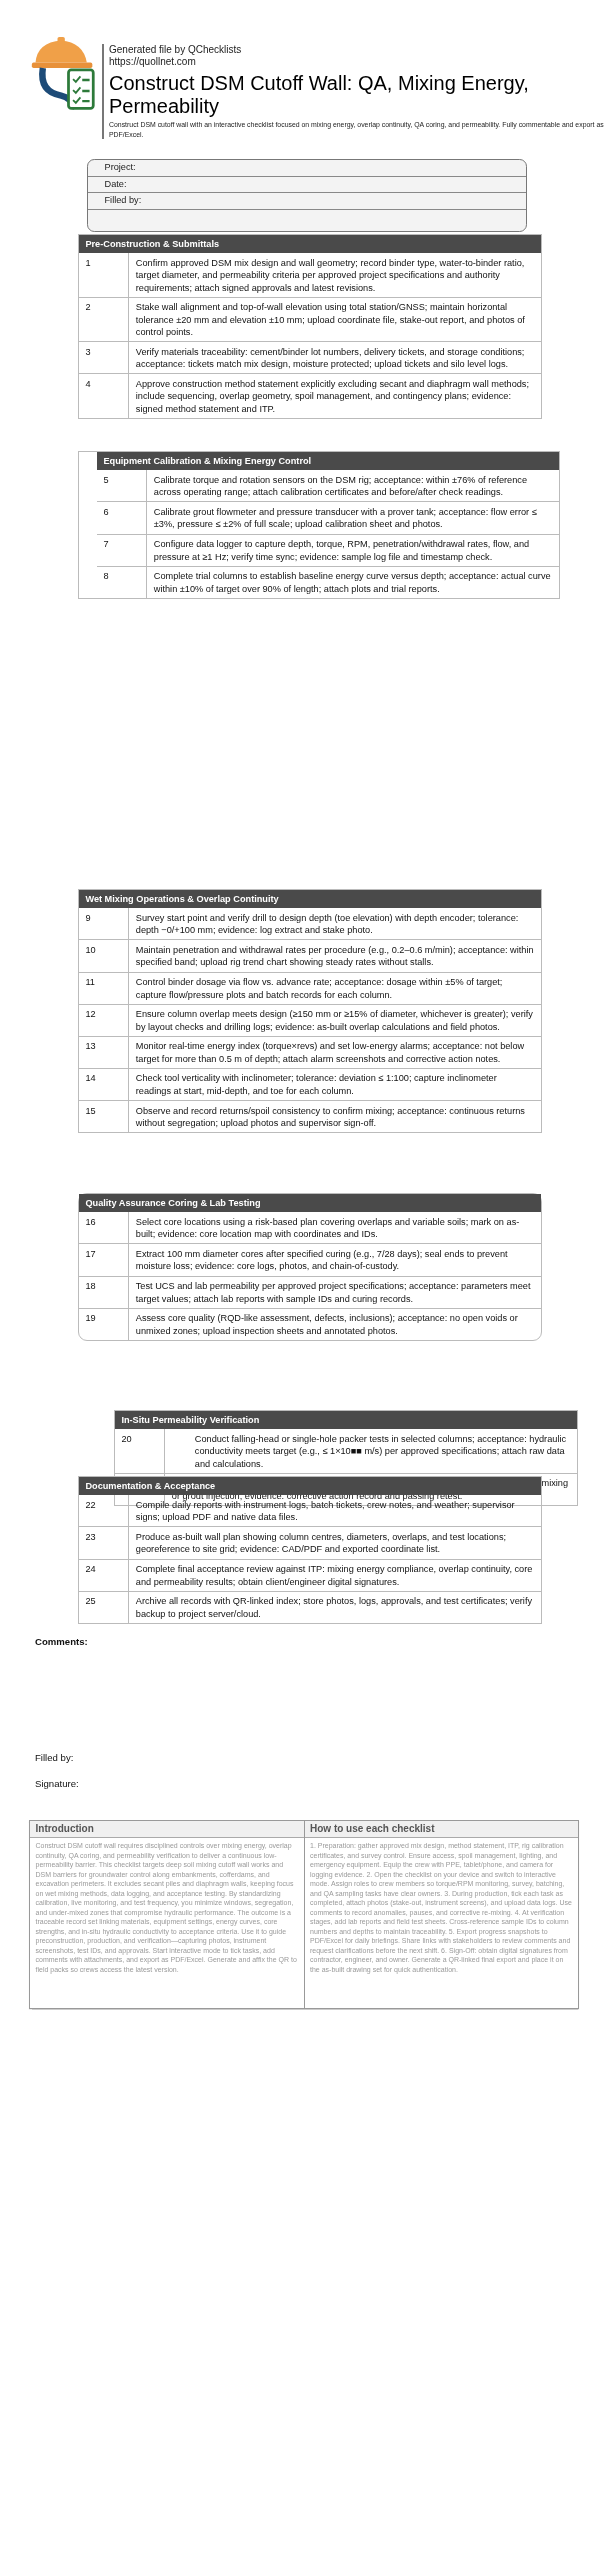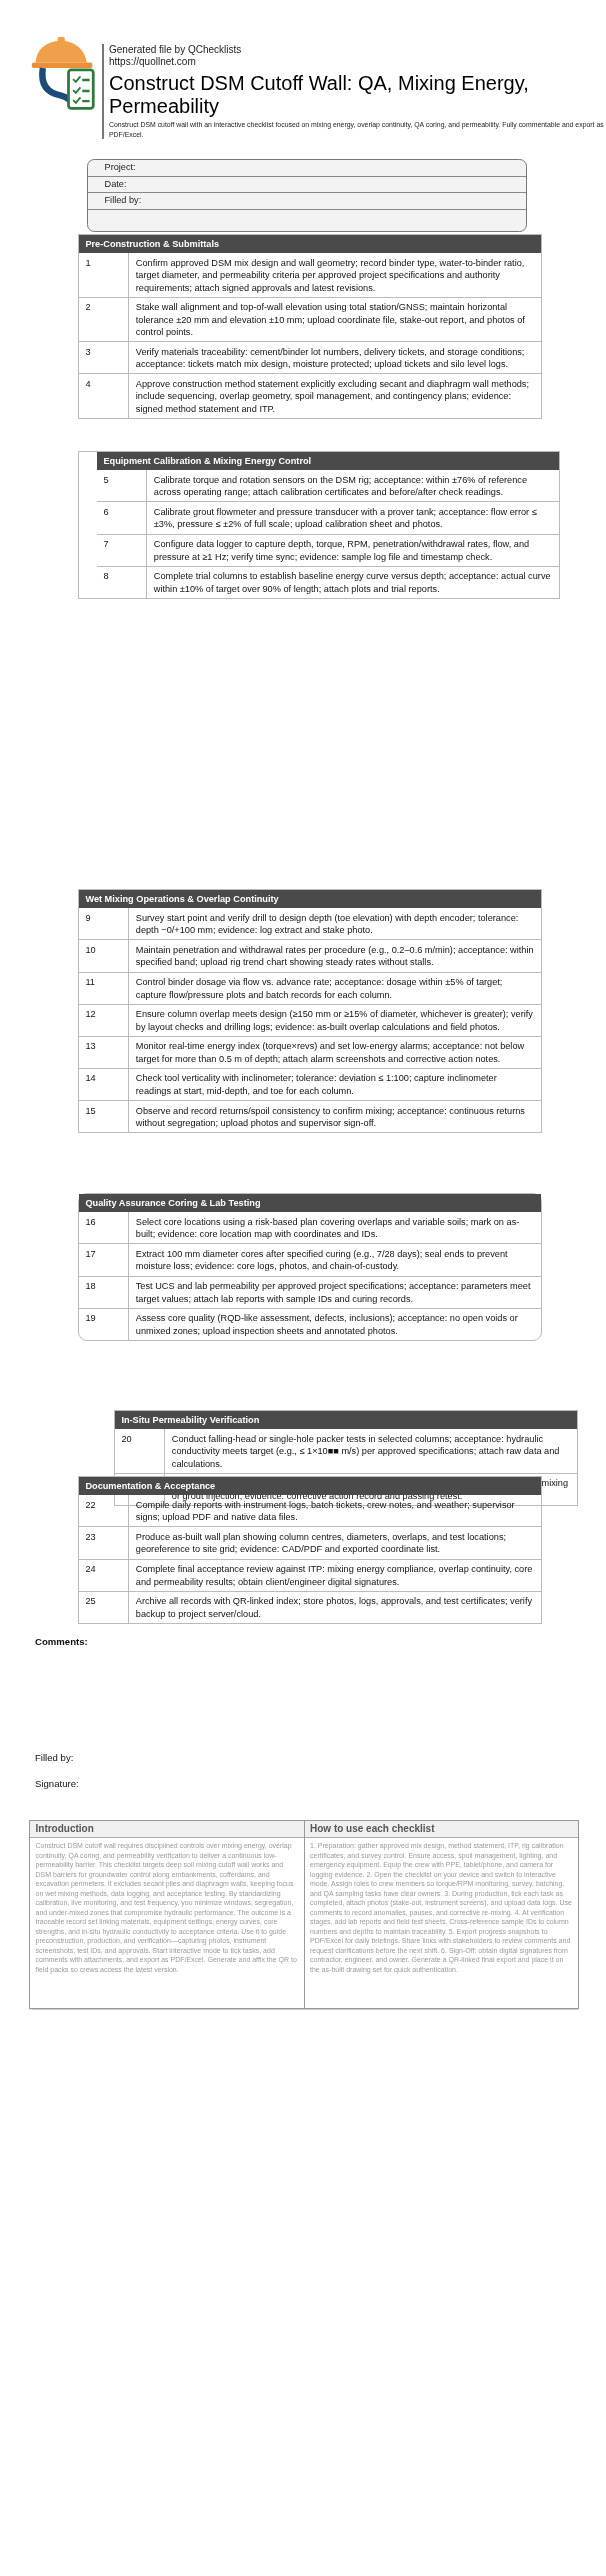--- a/index.html
+++ b/index.html
@@ -146,21 +146,21 @@
         <div class="num">18</div>
         <div class="desc">Test UCS and lab permeability per approved project specifications; acceptance: parameters meet target values; attach lab reports with sample IDs and curing records.</div>
       </div>
       <div class="row">
         <div class="num">19</div>
         <div class="desc">Assess core quality (RQD-like assessment, defects, inclusions); acceptance: no open voids or unmixed zones; upload inspection sheets and annotated photos.</div>
       </div>
     </div>
     <div class="section" style="top: 1410px; margin-left: 36px;">
       <div class="sec-head">In-Situ Permeability Verification</div>
-      <div class="row" style="border-top: none;">
+      <div class="row" style="border-top: none; gap: 23px;">
         <div class="num">20</div>
         <div class="desc">Conduct falling-head or single-hole packer tests in selected columns; acceptance: hydraulic conductivity meets target (e.g., ≤ 1×10■■ m/s) per approved specifications; attach raw data and calculations.</div>
       </div>
       <div class="row">
         <div class="num">21</div>
         <div class="desc">Investigate anomalies (rapid head loss or high k) by coring or GPR; implement remedial re-mixing or grout injection; evidence: corrective action record and passing retest.</div>
       </div>
     </div>
     <div class="section" style="top: 1476px;">
       <div class="sec-head">Documentation &amp; Acceptance</div>

